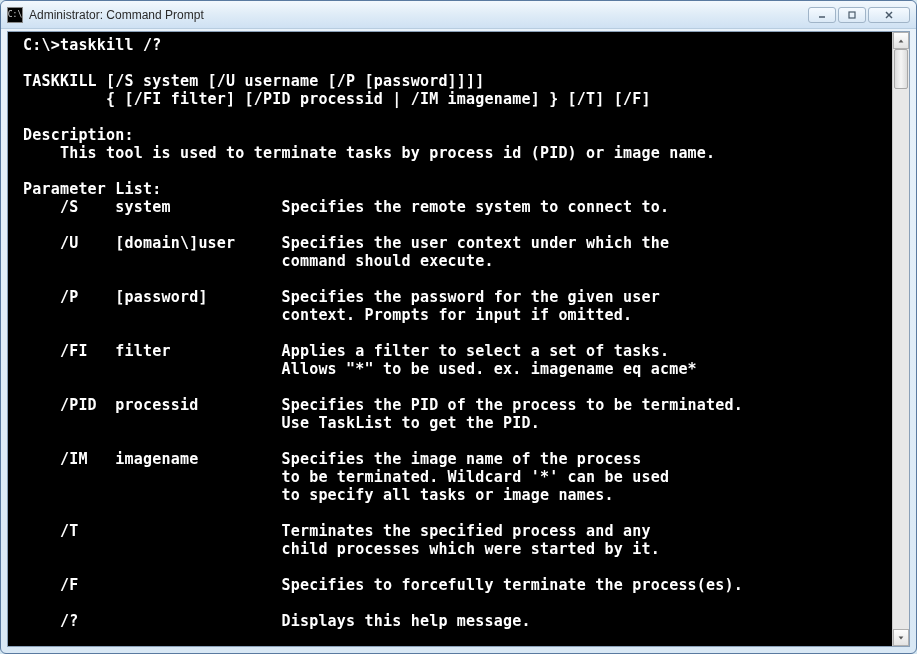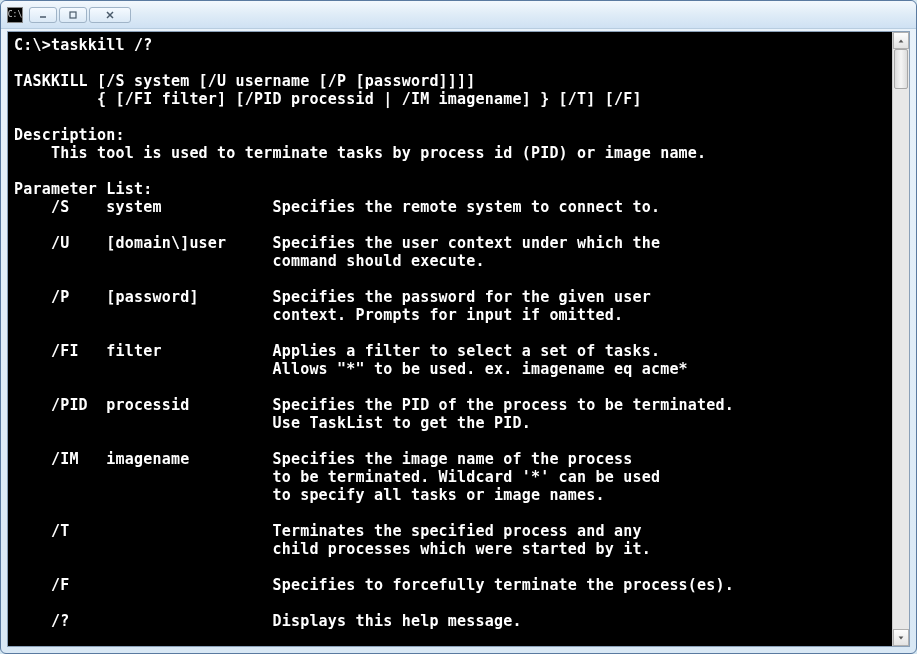--- a/index.html
+++ b/index.html
@@ -66,20 +66,21 @@
     .win-btn svg { width: 10px; height: 10px; }
     .win-btn.close { width: 42px; }
     .client {
       flex: 1;
       margin: 6px;
       margin-top: 2px;
       border: 1px solid #8aa0b8;
       background: #000;
       position: relative;
       display: flex;
+      padding-left: 9px;
     }
     .terminal {
       flex: 1;
       background: #000;
       color: #fff;
       font-family: "Lucida Console", "Consolas", monospace;
       font-size: 15px;
       line-height: 18px;
       padding: 4px 6px;
       white-space: pre;
@@ -119,20 +120,21 @@
       border: 1px solid #a8a8a8;
       border-radius: 2px;
     }
   </style>
 </head>
 <body>
 
 <div class="window">
   <div class="titlebar">
     <div class="title-icon">C:\</div>
+    <div class="title-text">Administrator: Command Prompt</div>
     <div class="win-buttons">
       <div class="win-btn">
         <svg viewBox="0 0 10 10">
             <line x1="2" y1="7" x2="8" y2="7" stroke="#4a5a6a" stroke-width="1.5"></line>
           </svg>
       </div>
       <div class="win-btn">
         <svg viewBox="0 0 10 10">
             <rect x="2" y="2" width="6" height="6" fill="none" stroke="#4a5a6a" stroke-width="1.2"></rect>
           </svg>

